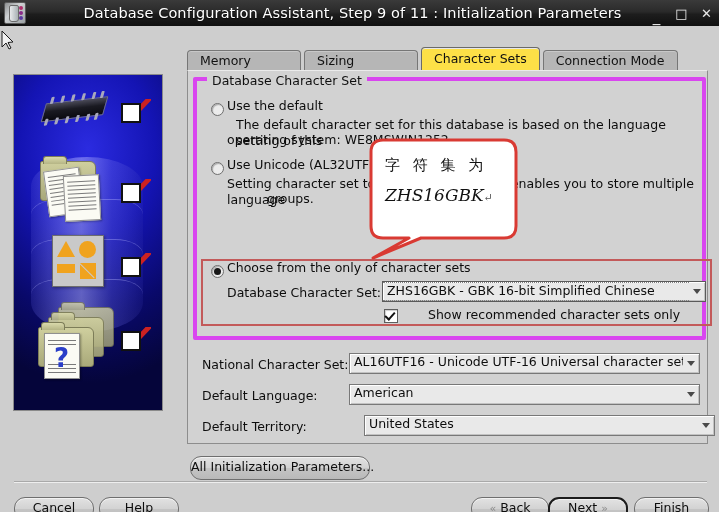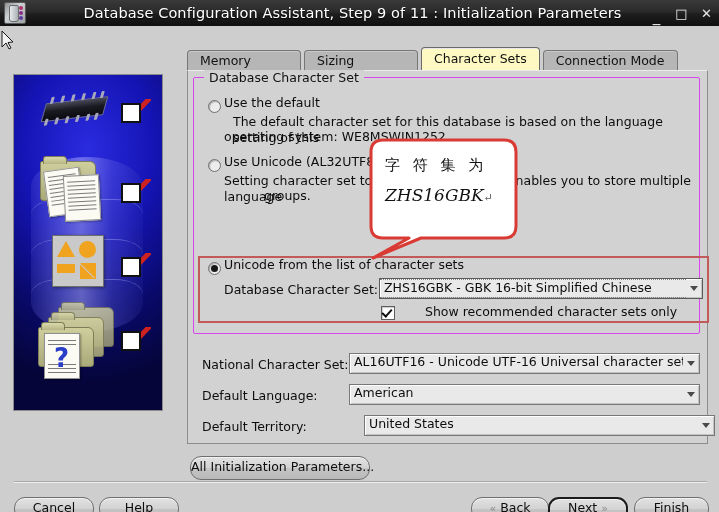--- a/index.html
+++ b/index.html
@@ -118,32 +118,32 @@
 
   
   .tabs{position:absolute;left:187px;top:22px;height:22px;display:flex;align-items:flex-end;}
   .tab{
     height:19px;line-height:19px;padding:0 12px;font-size:12.5px;color:#101010;
     background:#b6b6b6;border:1px solid #767676;border-bottom:none;
     border-radius:4px 4px 0 0;margin-right:3px;white-space:nowrap;
     box-shadow:inset 0 1px 0 #c8c8c8;
   }
   .tab.active{
-    background:#fef9c3;height:22px;line-height:22px;border-color:#6a6a6a;
+    background:#fde047;height:22px;line-height:22px;border-color:#6a6a6a;
     box-shadow:inset 0 1px 0 #e8e8e8;position:relative;z-index:3;
   }
 
   
   .panel{
     position:absolute;left:187px;top:44px;width:519px;height:372px;
     background:#d2d2d2;border:1px solid #8d8d8d;border-top:1px solid #ebebeb;
   }
   .group{
     position:absolute;left:5px;top:6px;width:505px;height:255px;
-    border:1px solid #d946ef;border-radius:2px;
+    border:4px solid #d946ef;border-radius:2px;
   }
   .group-title{
     position:absolute;left:10px;top:-8px;background:#d2d2d2;padding:0 5px;
     font-size:12.5px;color:#101010;white-space:nowrap;
   }
 
   .radio{
     position:absolute;width:11px;height:11px;border-radius:50%;
     background:#ececec;border:1px solid #6e6e6e;
     box-shadow:inset 1px 1px 1px rgba(0,0,0,.28);
@@ -359,21 +359,21 @@
         <span class="desc" style="left:30px;top:51px;">operating system: WE8MSWIN1252.</span>
 
         <span class="radio" style="left:14px;top:81px;"></span>
         <span class="rlabel" style="left:30px;top:76px;">Use Unicode (AL32UTF8)</span>
         <span class="desc" style="left:30px;top:95px;">Setting character set to Unicode (AL32UTF8) enables you to store multiple language</span>
         <span class="desc" style="left:30px;top:110px;margin-left:40px;">groups.</span>
 
         <div class="redbox"></div>
 
         <span class="radio sel" style="left:14px;top:184px;"></span>
-        <span class="rlabel" style="left:30px;top:179px;">Unicode from the list of character sets</span>
+        <span class="rlabel" style="left:30px;top:179px;">Choose from the only of character sets</span>
 
         <span class="flabel" style="left:30px;top:204px;">Database Character Set:</span>
         <div class="combo focused" style="left:185px;top:200px;width:322px;">
           <span class="val">ZHS16GBK - GBK 16-bit Simplified Chinese</span>
           <span class="arrow"></span>
         </div>
 
         <span class="chk on" style="left:187px;top:228px;"></span>
         <span class="chklabel" style="left:203px;top:226px;margin-left:28px;">Show recommended character sets only</span>
       </div>

